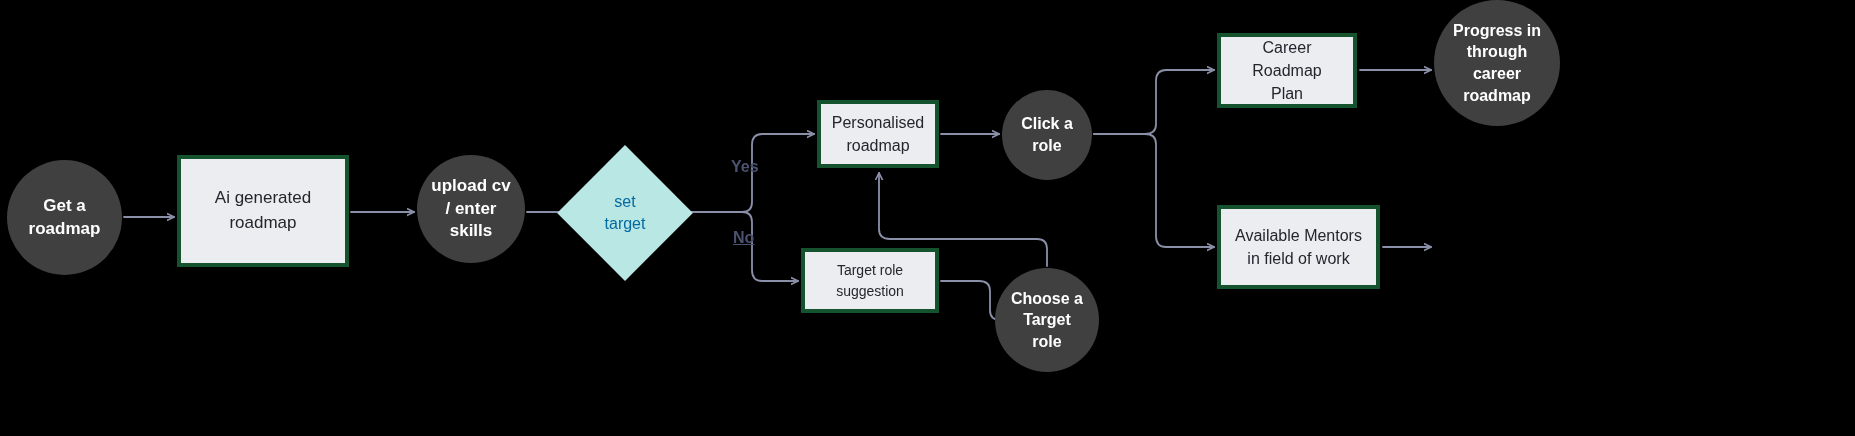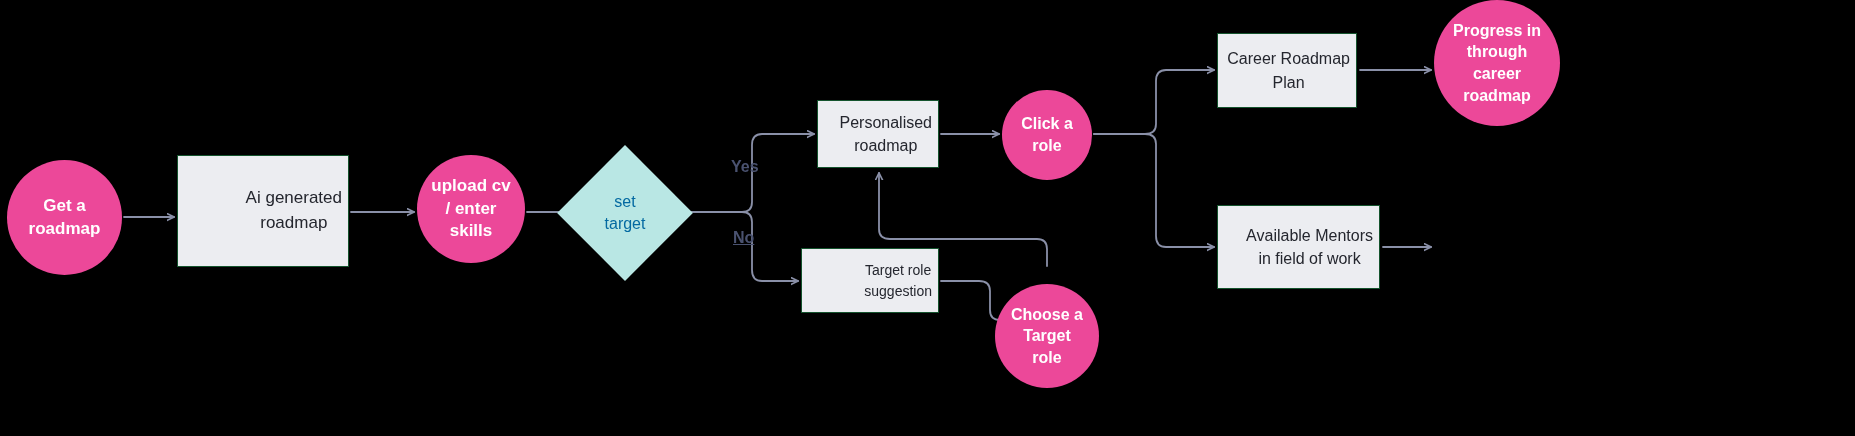--- a/index.html
+++ b/index.html
@@ -30,32 +30,31 @@
   .node {
     position: absolute;
     display: flex;
     align-items: center;
     justify-content: center;
     text-align: center;
     box-sizing: border-box;
   }
   .node-circle {
     border-radius: 50%;
-    background: #ec4899;
+    background: #404040;
     color: #ffffff;
     font-weight: bold;
     line-height: 1.35;
   }
   .node-box {
     background: #ecedf1;
     color: #24262e;
     font-weight: normal;
     line-height: 1.45;
-    border: 1px solid #14532d;
-    justify-content: flex-end;
+    border: 4px solid #14532d;
   }
   .node-diamond {
     color: #0369a1;
     font-weight: normal;
     line-height: 1.4;
     background: transparent;
   }
   .diamond-shape {
     position: absolute;
     left: 0; top: 0;
@@ -126,21 +125,21 @@
   </div>
 
   <div class="node node-box" style="left:801px; top:248px; width:138px; height:65px; font-size:14px;">
     <span class="nlabel">Target role<br>suggestion</span>
   </div>
 
   <div class="node node-circle" style="left:1002px; top:90px; width:90px; height:90px; font-size:16px;">
     <span class="nlabel">Click a<br>role</span>
   </div>
 
-  <div class="node node-circle" style="left:995px; top:284px; width:104px; height:104px; font-size:16px;">
+  <div class="node node-circle" style="left:995px; top:268px; width:104px; height:104px; font-size:16px;">
     <span class="nlabel">Choose a<br>Target<br>role</span>
   </div>
 
   <div class="node node-box" style="left:1217px; top:33px; width:140px; height:75px; font-size:16px;">
     <span class="nlabel">Career Roadmap<br>Plan</span>
   </div>
 
   <div class="node node-box" style="left:1217px; top:205px; width:163px; height:84px; font-size:16px;">
     <span class="nlabel">Available Mentors<br>in field of work</span>
   </div>

